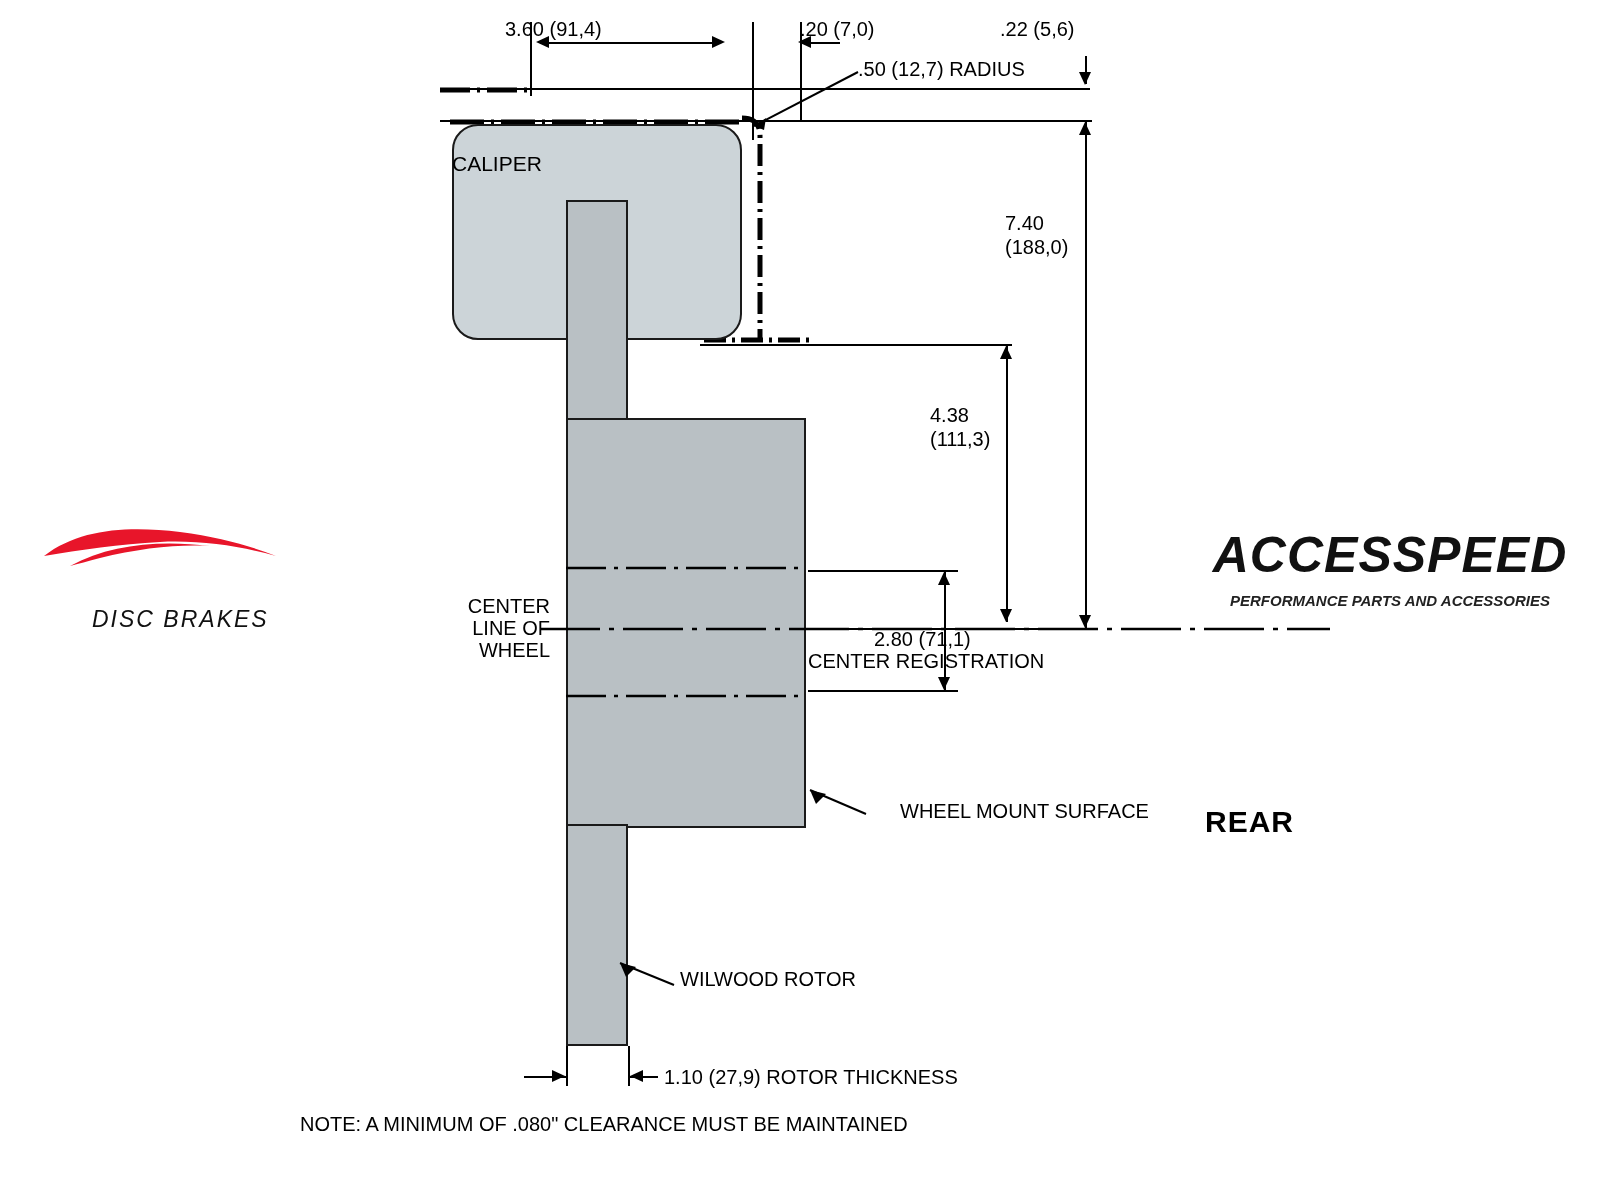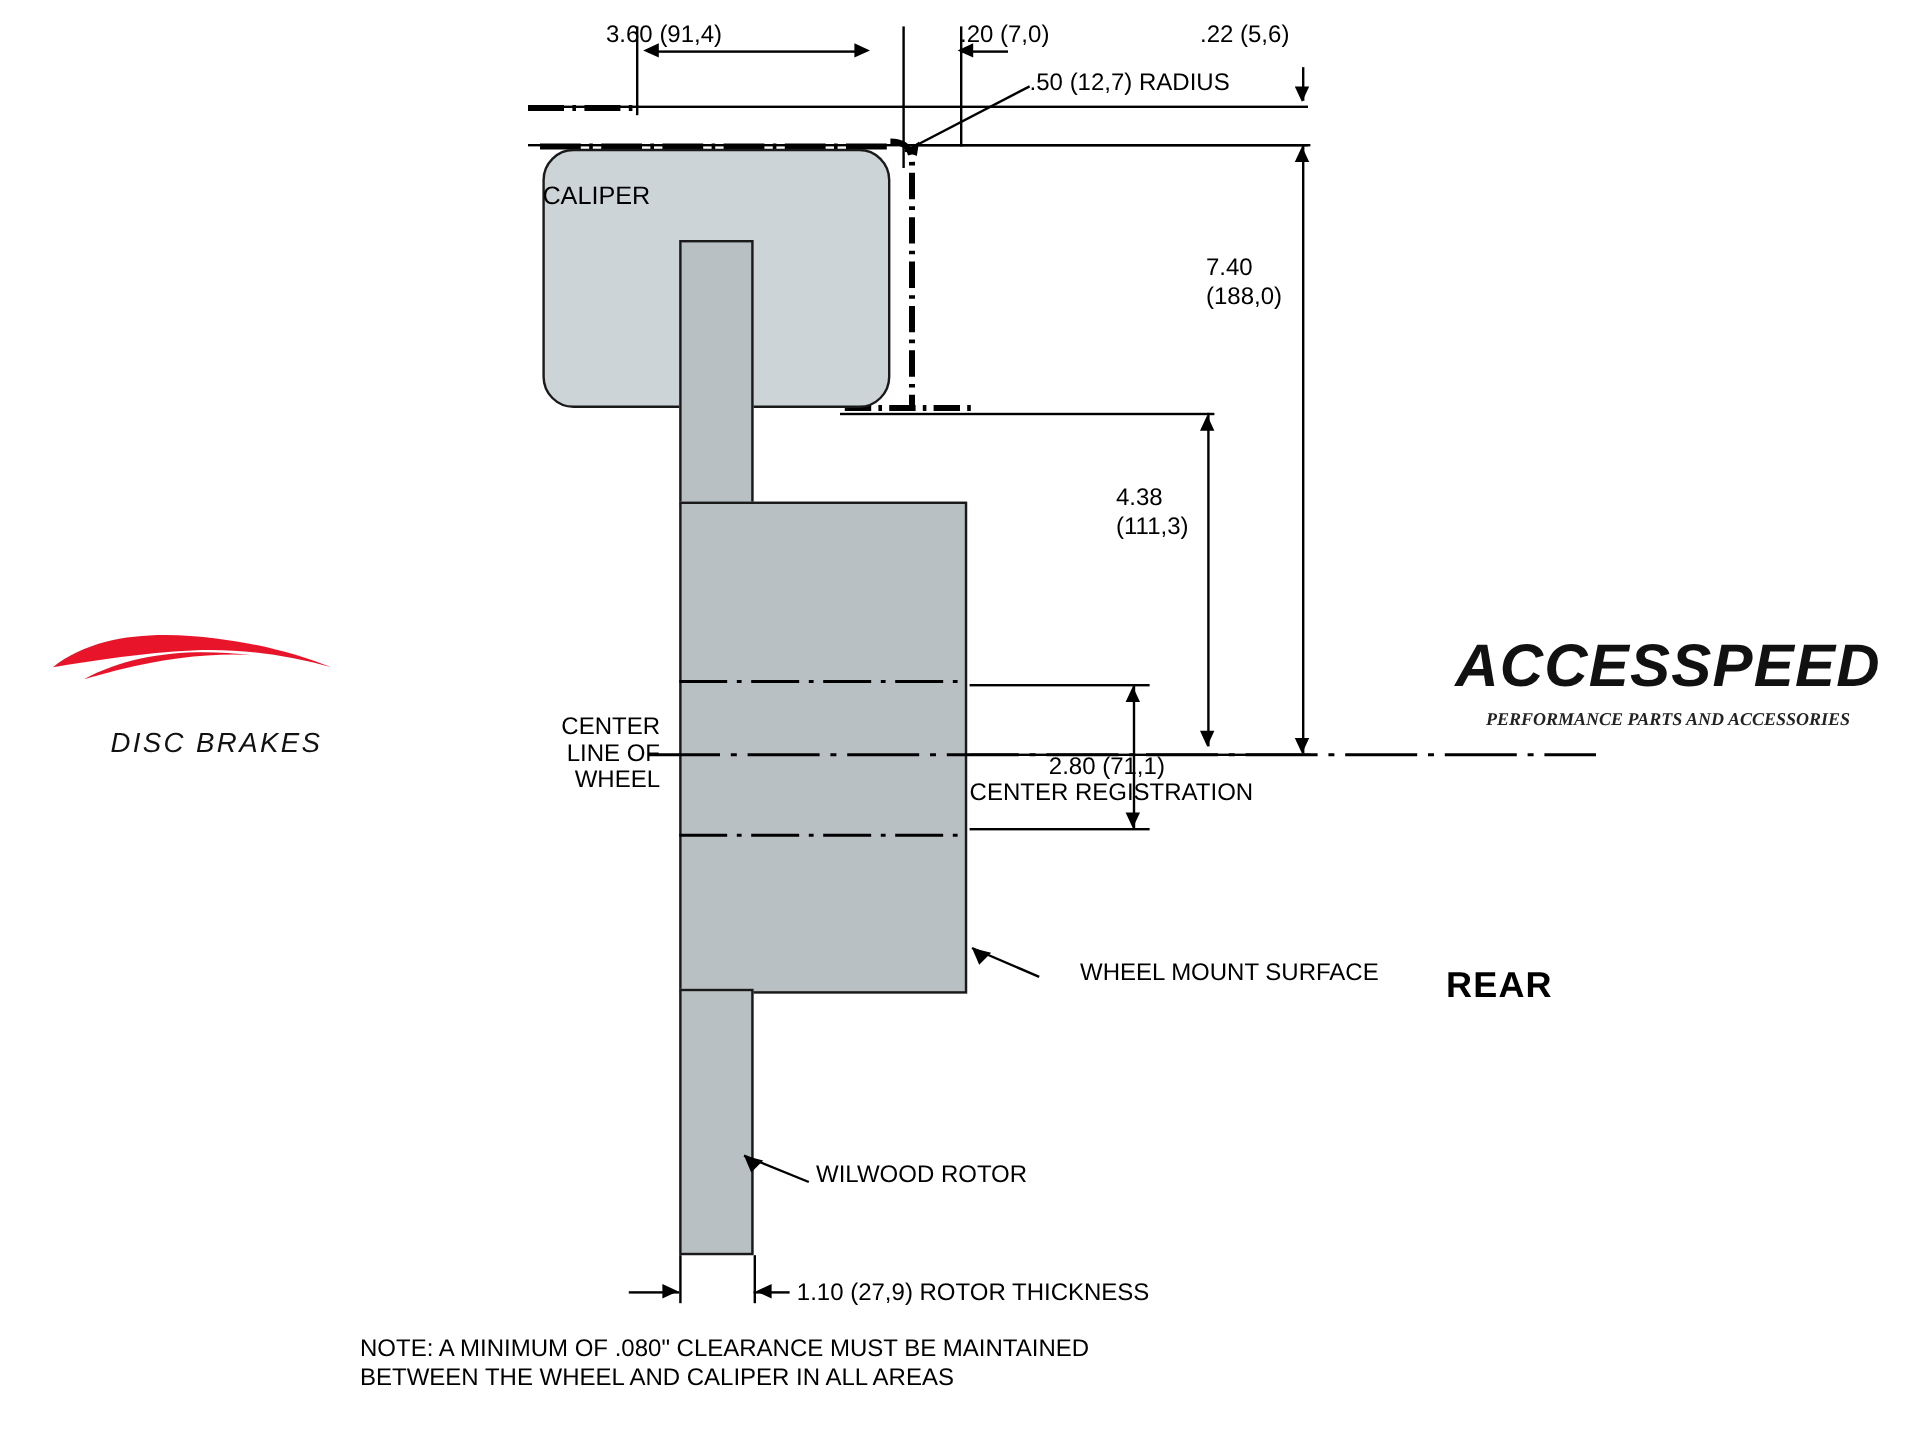--- a/index.html
+++ b/index.html
@@ -126,21 +126,21 @@
     font-size: 50px;
     letter-spacing: 1px;
     color: #111;
     -webkit-text-stroke: 0px;
   }
   .acc-sub {
     position: absolute;
     left: 0; top: 72px;
     width: 370px;
     text-align: center;
-    font-family: Liberation Serif, serif;
+    font-family: Liberation Sans, sans-serif;
     font-weight: bold;
     font-style: italic;
     font-size: 15px;
     letter-spacing: 0px;
     color: #222;
   }
   .rear-label {
     position: absolute;
     left: 1205px;
     top: 805px;
@@ -254,21 +254,20 @@
 
   <div class="vline" style="left:566px; top:1046px; height:40px;"></div>
   <div class="vline" style="left:628px; top:1046px; height:40px;"></div>
   <div class="hline" style="left:524px; top:1076px; width:42px;"></div>
   <div class="hline" style="left:628px; top:1076px; width:30px;"></div>
   <div class="arrowR" style="left:552px; top:1070px;"></div>
   <div class="arrowL" style="left:630px; top:1070px;"></div>
   <div class="txt" style="left:664px; top:1066px;">1.10 (27,9) ROTOR THICKNESS</div>
 
   <div class="txt c" style="left:300px; top:1113px; width:900px; font-size:20px;">NOTE: A MINIMUM OF .080" CLEARANCE MUST BE MAINTAINED</div>
-  <div class="txt c" style="left:300px; top:1137px; width:900px; font-size:20px;">BETWEEN THE WHEEL AND CALIPER IN ALL AREAS</div>
 
   <div class="wilwood-logo">
     <svg class="ww-swoosh" viewBox="0 0 240 42">
       <path d="M4,30 C40,2 90,0 140,6 C180,11 210,20 236,30 C200,20 160,14 120,16 C80,18 40,24 4,30 Z" fill="#e8152a"></path>
       <path d="M30,40 C70,18 120,14 170,20 C140,18 100,22 60,32 C48,35 38,38 30,40 Z" fill="#e8152a"></path>
     </svg>
     <div class="ww-sub">DISC BRAKES</div>
   </div>
 
   <div class="acc-logo">

